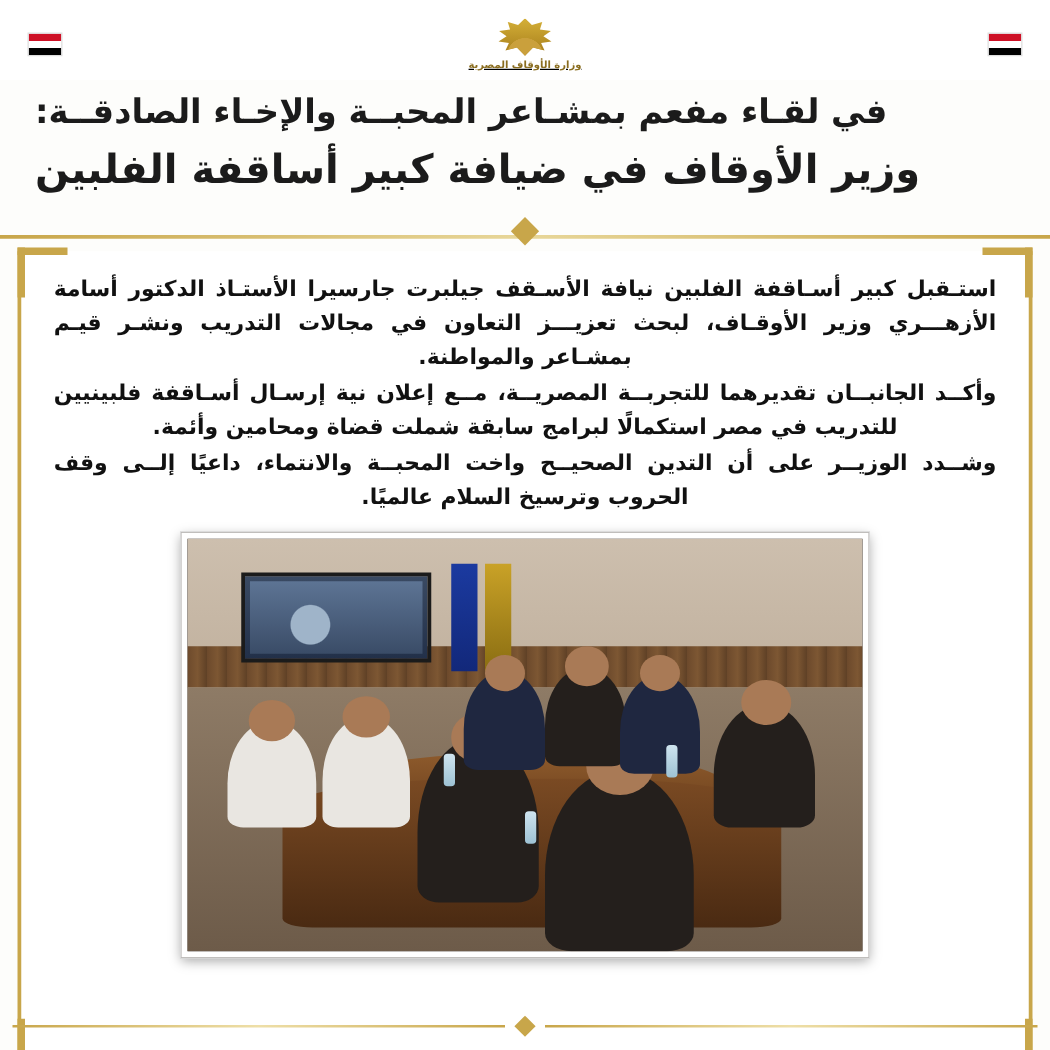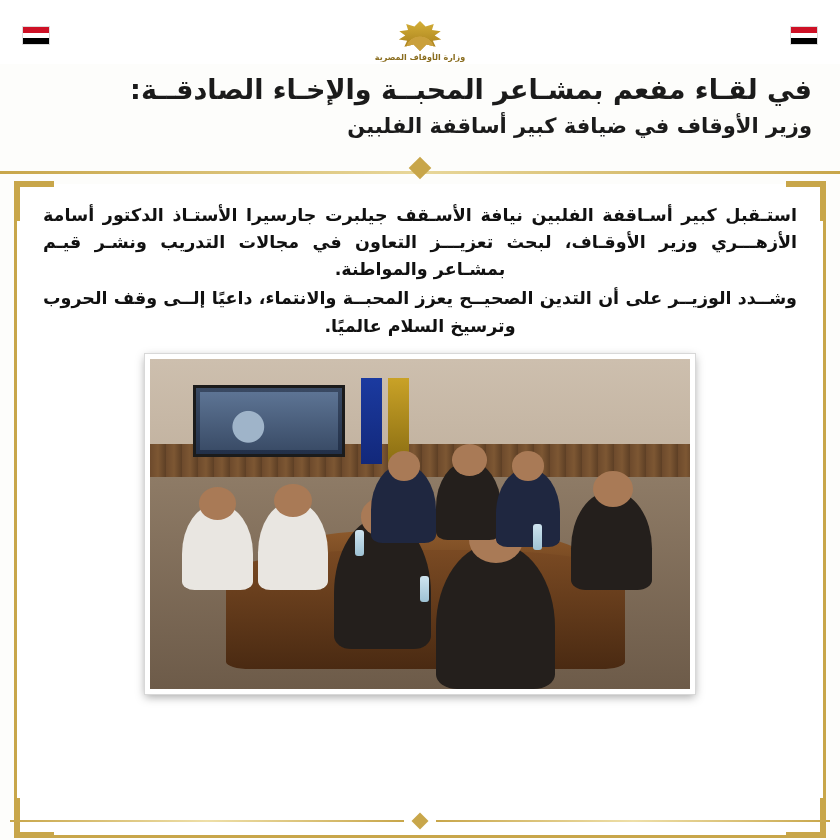--- a/index.html
+++ b/index.html
@@ -25,21 +25,21 @@
     text-align:center;
   }
   .logo-wrap{
     display:flex;
     justify-content:center;
     align-items:center;
     height:58px;
   }
   .logo{
     width:150px;height:54px;
-    display:flex;flex-direction:column;align-items:center;justify-content:flex-end;
+    display:flex;flex-direction:column;align-items:center;justify-content:center;text-decoration:underline;
   }
   .logo-emblem{
     width:46px;height:30px;
     background:
       radial-gradient(circle at 50% 100%, #caa03c 0 38%, transparent 39%),
       linear-gradient(#d4af37,#a57c1b);
     clip-path:polygon(50% 0%,62% 18%,80% 10%,76% 30%,95% 34%,82% 48%,96% 62%,78% 66%,84% 86%,64% 78%,50% 100%,36% 78%,16% 86%,22% 66%,4% 62%,18% 48%,5% 34%,24% 30%,20% 10%,38% 18%);
   }
   .logo-text{
     font-size:8px;color:#8a6d1f;letter-spacing:.4px;margin-top:2px;
@@ -47,32 +47,32 @@
   }
   .flag{
     position:absolute;left:22px;top:26px;
     width:26px;height:17px;
     border:1px solid #ddd;
     background:linear-gradient(#ce1126 0 33%, #ffffff 33% 66%, #000000 66% 100%);
   }
   .flag.right{left:auto;right:22px;}
   
   .title-block{
-    text-align:right;
+    text-align:left;
     padding:6px 28px 14px 28px;
   }
   .title-line{
     color:#1b1b1b;
     font-weight:bold;
     font-size:27px;
     line-height:1.5;
     letter-spacing:0px;
     white-space:nowrap;
   }
-  .title-line.l2{font-size:21px;}
+  .title-line.l2{font-size:32px;}
   
   .divider{
     position:relative;
     height:26px;
     margin:2px 0 0 0;
   }
   .divider .rule{
     position:absolute;left:0;right:0;top:13px;height:3px;
     background:linear-gradient(90deg,#c8a64a,#e8d79a,#c8a64a);
   }
@@ -179,21 +179,22 @@
     <div class="diamond"></div>
   </div>
 
   <div class="body-card">
     <span class="corner tl"></span>
     <span class="corner tr"></span>
     <span class="corner bl"></span>
     <span class="corner br"></span>
 
     <p class="para j">استـقبل كبير أسـاقفة الفلبين نيافة الأسـقف جيلبرت جارسيرا الأستـاذ الدكتور أسامة الأزهـــري وزير الأوقـاف، لبحث تعزيـــز التعاون في مجالات التدريب ونشـر قيـم بمشـاعر والمواطنة.</p>
-    <p class="para j">وشــدد الوزيــر على أن التدين الصحيــح يعزز المحبــة والانتماء، داعيًا إلــى وقف الحروب وترسيخ السلام عالميًا.</p>
+    <p class="para j">وأكــد الجانبــان تقديرهما للتجربــة المصريــة، مــع إعلان نية إرسـال أسـاقفة فلبينيين للتدريب في مصر استكمالًا لبرامج سابقة شملت قضاة ومحامين وأئمة.</p>
+    <p class="para j">وشــدد الوزيــر على أن التدين الصحيــح واخت المحبــة والانتماء، داعيًا إلــى وقف الحروب وترسيخ السلام عالميًا.</p>
 
     <div class="photo-wrap">
       <div class="ph-wall"></div>
       <div class="ph-woodband"></div>
       <div class="ph-wall-lower"></div>
 
       <div class="ph-screen">
         <div class="ph-screen-img"></div>
       </div>
       <div class="ph-flag1"></div>

